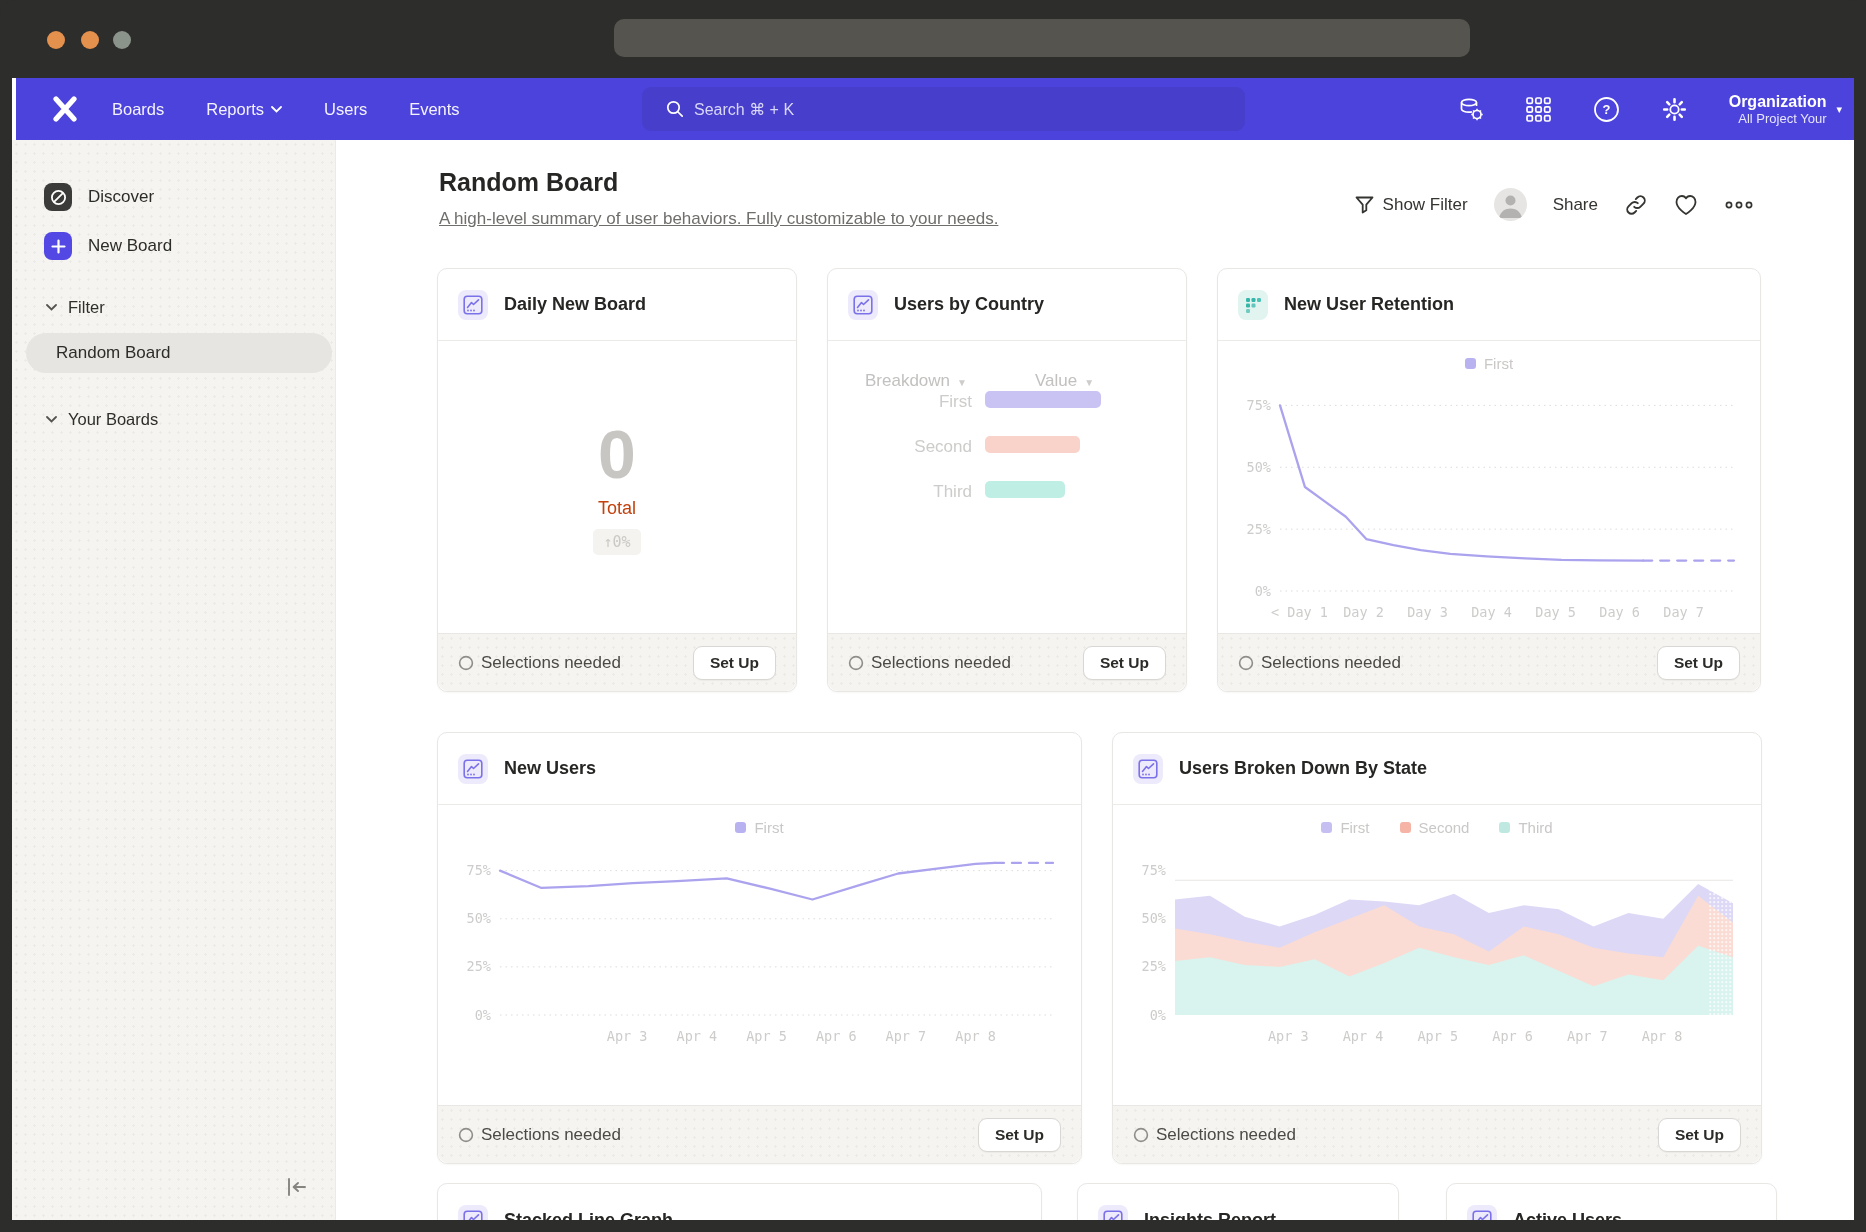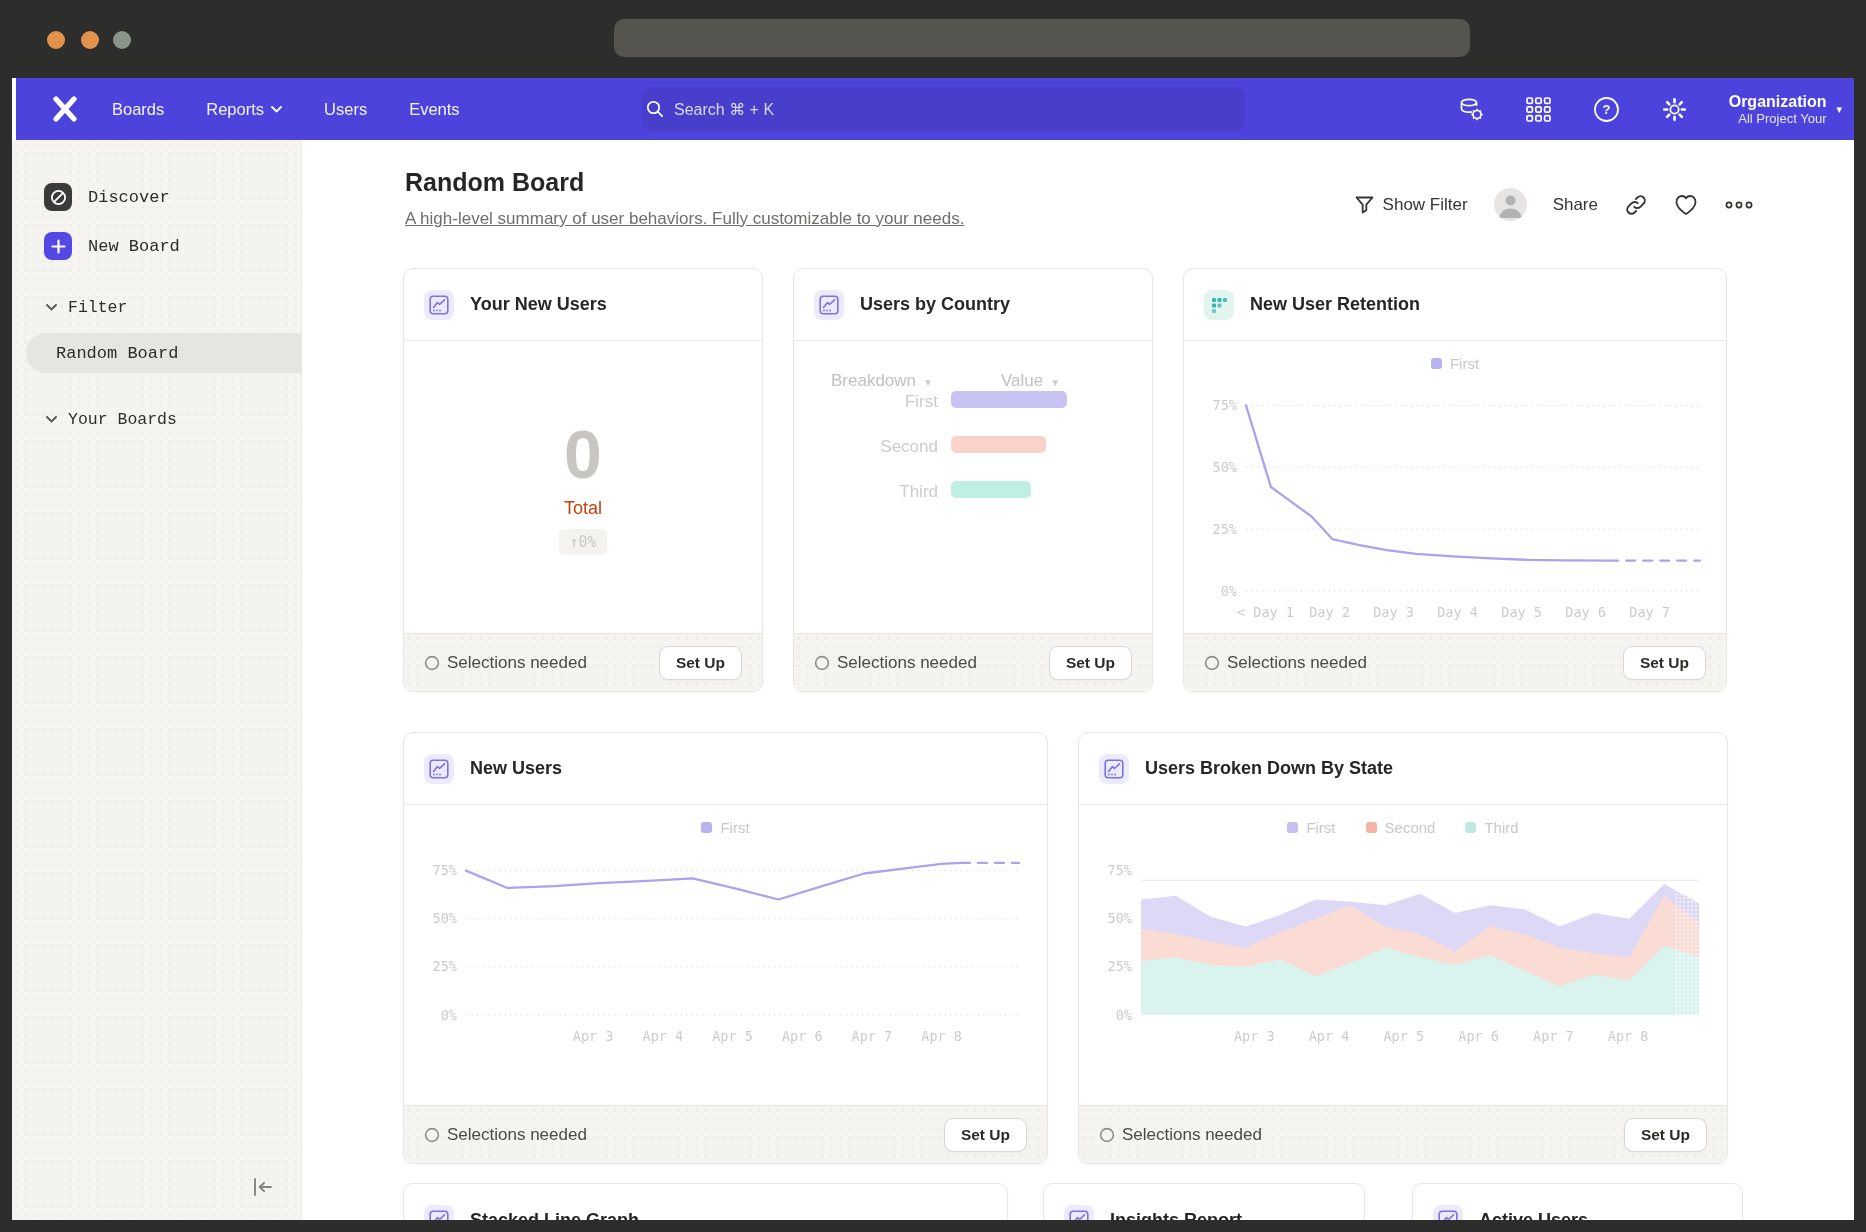--- a/index.html
+++ b/index.html
@@ -17,36 +17,36 @@
   .light.l2 { left:81px;  background:#e5914e; }
   .light.l3 { left:113px; background:#8b948b; }
   .urlbar { position:absolute; left:614px; top:19px; width:856px; height:38px; background:#56544f; border-radius:10px; }
   
   .app { position:absolute; left:12px; top:78px; width:1842px; height:1142px; background:#fff; overflow:hidden; }
   
   .nav { position:absolute; left:4px; top:0; width:1842px; height:62px; background:#4c43dd;text-align:right; }
   .nav-logo { position:absolute; left:34px; top:16px; width:30px; height:30px; }
   .nav-menu { position:absolute; left:96px; top:0; height:62px; display:flex; align-items:center; gap:42px; }
   .nav-item { color:#f4f3fd; font-size:16.5px; font-weight:500; display:flex; align-items:center; gap:7px; cursor:default; }
-  .nav-search { position:absolute; left:626px; top:9px; width:603px; height:44px; background:#473ecb; border-radius:9px; display:flex; align-items:center; padding:0 4px; gap:10px; }
+  .nav-search { position:absolute; left:626px; top:9px; width:603px; height:44px; background:#473ecb; border-radius:9px; display:flex; align-items:center; padding:0 24px; gap:10px; }
   .nav-search-text { color:#d9d7f6; font-size:16px; }
   .nav-right { position:absolute; right:16px; top:0; height:62px; display:flex; align-items:center; gap:40px; }
   .nav-icon { width:28px; height:28px; display:flex; align-items:center; justify-content:center; }
   .org { display:flex; align-items:center; gap:10px; }
   .org-name { color:#ffffff; font-size:16px; font-weight:700; line-height:19px; }
   .org-scope { color:#e7e5fb; font-size:13px; line-height:16px; }
   .org-caret { color:#ffffff; font-size:11px; }
   
   .content { position:absolute; left:0; top:62px; width:1842px; height:1080px; display:flex; }
   .dots-bg {
     background-color:#f5f4f1;
     background-image:radial-gradient(circle, rgba(60,60,50,.055) 1px, transparent 1.3px);
     background-size:9px 9px;
   }
-  .sidebar { position:relative; width:290px; height:1080px; border-right:1px solid #eceae7; flex:none;font-family:Liberation Mono, monospace; }
+  .sidebar { position:relative; width:324px; height:1080px; border-right:1px solid #eceae7; flex:none; }
   .sb-item { position:absolute; left:32px; display:flex; align-items:center; gap:16px; }
   .sb-icon { width:28px; height:28px; border-radius:8px; display:flex; align-items:center; justify-content:center; }
   .sb-icon.dark { background:#3b3b39; }
   .sb-icon.purple { background:#5348e4; }
   .sb-label { font-size:17px; color:#2c2c29; font-weight:500; }
   .sb-sect { position:absolute; left:34px; display:flex; align-items:center; gap:11px; color:#2e2e2b; font-size:16.5px; font-weight:500; }
   .sb-pill { position:absolute; left:14px; top:193px; width:306px; height:40px; background:#e7e5e2; border-radius:20px; display:flex; align-items:center; padding-left:30px; font-size:17px; color:#2c2c29; }
   .sb-collapse { position:absolute; right:26px; bottom:22px; width:24px; height:22px; }
   .main { position:relative; flex:1; background:#ffffff; }
   
@@ -259,21 +259,21 @@
         <div class="card-head">
           <span class="tile-icon purple">
             <svg width="20" height="20" viewBox="0 0 20 20">
                 <rect x="1.2" y="1.2" width="17.6" height="17.6" rx="3" fill="none" stroke="#7b71e9" stroke-width="1.6"></rect>
                 <polyline points="4.5,12.5 8.5,7.5 10.5,9.5 15.5,4.8" fill="none" stroke="#7b71e9" stroke-width="1.6" stroke-linecap="round" stroke-linejoin="round"></polyline>
                 <circle cx="5" cy="15.5" r="0.9" fill="#7b71e9"></circle>
                 <circle cx="8" cy="15.5" r="0.9" fill="#7b71e9"></circle>
                 <circle cx="11" cy="15.5" r="0.9" fill="#7b71e9"></circle>
               </svg>
           </span>
-          <span class="card-title">Your New Users</span>
+          <span class="card-title">Daily New Board</span>
         </div>
         <div class="card-body">
           <div class="big-center">
             <div class="big-value">0</div>
             <div class="big-label">Total</div>
             <div class="big-delta">↑0%</div>
           </div>
         </div>
         <div class="card-foot dots-bg">
           <span class="status">

